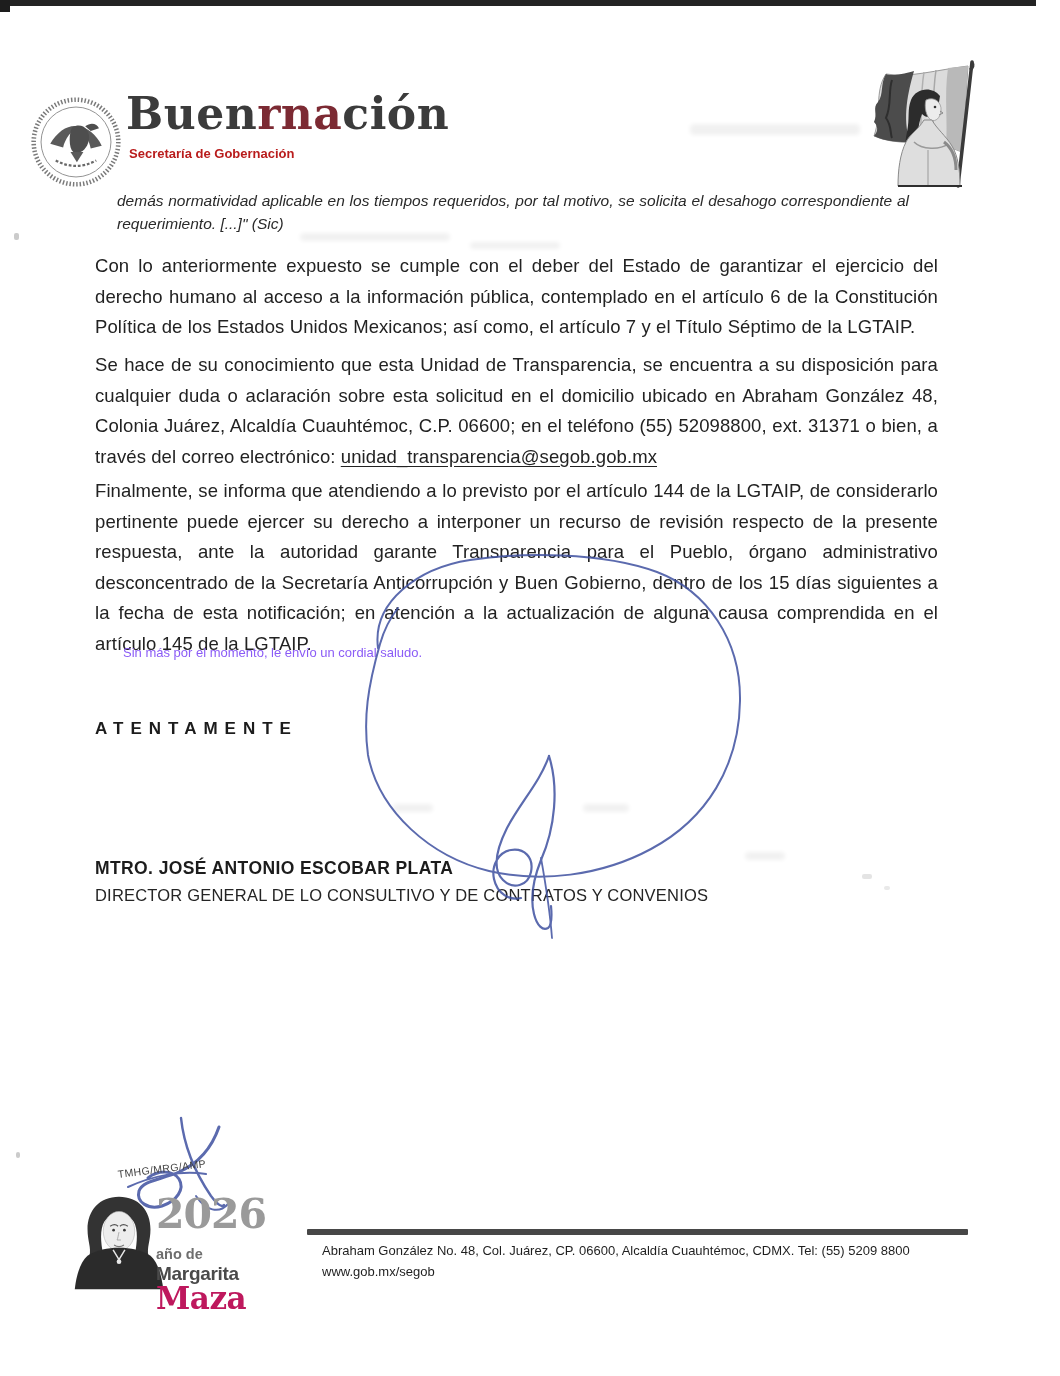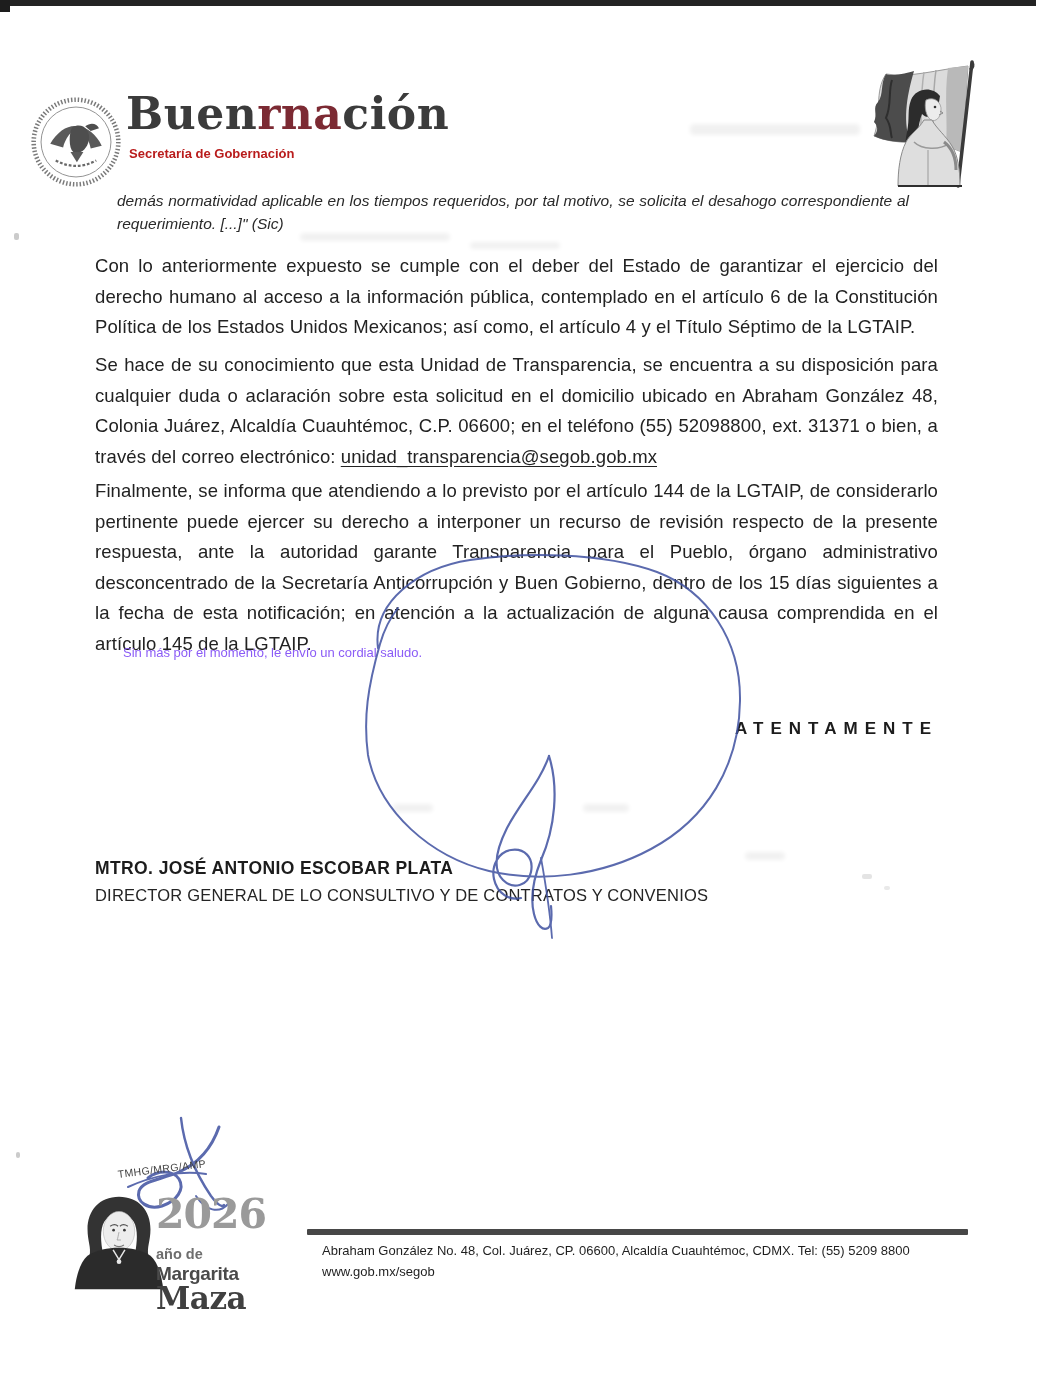--- a/index.html
+++ b/index.html
@@ -21,37 +21,37 @@
   .brand-sub{position:absolute;left:129px;top:146px;font-size:13px;font-weight:bold;color:#b91c1c;}
   .flagfig{position:absolute;left:852px;top:58px;width:152px;height:130px;}
   
   .quote{position:absolute;left:117px;top:189px;width:792px;font-style:italic;
          font-size:15.5px;line-height:1.5;color:#2a2a2a;text-align:justify;}
   .para{position:absolute;left:95px;width:843px;font-size:18.5px;line-height:30.6px;
         text-align:justify;letter-spacing:.1px;color:#222;}
   .p1{top:251px;} .p2{top:350px;} .p3{top:476px;}
   .closing{position:absolute;left:95px;top:645px;font-size:13px;color:#8b5cf6;margin-left:28px;}
   .email{text-decoration:underline;text-underline-offset:3px;color:#222;}
-  .atentamente{position:absolute;left:95px;top:719px;width:843px;text-align:right;
+  .atentamente{position:absolute;left:95px;top:719px;width:843px;text-align:left;
                font-weight:bold;font-size:17px;letter-spacing:7px;color:#1c1c1c;}
   .sig-name{position:absolute;left:95px;top:858px;width:843px;text-align:left;
             font-weight:bold;font-size:17.5px;letter-spacing:.4px;color:#1c1c1c;}
   .sig-title{position:absolute;left:95px;top:886px;width:843px;text-align:left;
              font-size:16.5px;letter-spacing:.2px;color:#242424;}
   
   .pen-overlay{position:absolute;left:0;top:0;width:1060px;height:1376px;pointer-events:none;}
   
   .initials{position:absolute;left:117px;top:1168px;font-size:10.5px;color:#3f3f3f;
             letter-spacing:.4px;transform:rotate(-7deg);transform-origin:left top;}
   .portrait{position:absolute;left:60px;top:1190px;width:118px;height:100px;}
   .year-block{position:absolute;left:156px;top:1194px;width:98px;text-align:left;line-height:1;}
   .year-num{font-family:"DejaVu Serif",serif;font-weight:bold;font-size:41px;color:#9a9a9a;letter-spacing:-1px;}
   .year-l1{font-size:14.5px;color:#6e6e6e;margin-top:12px;font-weight:bold;}
   .year-l2{font-size:19px;font-weight:bold;color:#4a4a4a;margin-top:2px;letter-spacing:-.3px;}
-  .year-l3{font-family:"DejaVu Serif",serif;font-weight:bold;font-size:31px;color:#404040;margin-top:0px;letter-spacing:-.5px;}
+  .year-l3{font-family:"DejaVu Serif",serif;font-weight:bold;font-size:31px;color:#be185d;margin-top:0px;letter-spacing:-.5px;}
   
   .footer-bar{position:absolute;left:307px;top:1229px;width:661px;height:6px;background:#474747;border-radius:1px;}
   .footer-address{position:absolute;left:322px;top:1243px;font-size:13px;color:#1f1f1f;}
   .footer-web{position:absolute;left:322px;top:1264px;font-size:13px;color:#1f1f1f;}
 </style>
 </head>
 <body>
 
 <div class="page">
 
@@ -107,21 +107,21 @@
     <path d="M62,84 C70,92 88,92 96,86" fill="none" stroke="#9a9a9a" stroke-width="1.5"></path>
     <path d="M76,92 C76,104 76,116 76,128" fill="none" stroke="#b0b0b0" stroke-width="1.5"></path>
 
     <path d="M92,84 C100,90 104,100 104,112" fill="none" stroke="#8a8a8a" stroke-width="3"></path>
 
     <path d="M46,128 L110,128" stroke="#2e2e2e" stroke-width="2"></path>
   </svg>
 
   <div class="quote">demás normatividad aplicable en los tiempos requeridos, por tal motivo, se solicita el desahogo correspondiente al requerimiento. [...]" (Sic)</div>
 
-  <div class="para p1">Con lo anteriormente expuesto se cumple con el deber del Estado de garantizar el ejercicio del derecho humano al acceso a la información pública, contemplado en el artículo 6 de la Constitución Política de los Estados Unidos Mexicanos; así como, el artículo 4 y el Título Séptimo de la LGTAIP.</div>
+  <div class="para p1">Con lo anteriormente expuesto se cumple con el deber del Estado de garantizar el ejercicio del derecho humano al acceso a la información pública, contemplado en el artículo 6 de la Constitución Política de los Estados Unidos Mexicanos; así como, el artículo 7 y el Título Séptimo de la LGTAIP.</div>
 
   <div class="para p2"><span>Se hace de su conocimiento que esta Unidad de Transparencia, se encuentra a su disposición para cualquier duda o aclaración sobre esta solicitud en el domicilio ubicado en Abraham González 48, Colonia Juárez, Alcaldía Cuauhtémoc, C.P. 06600; en el teléfono (55) 52098800, ext. 31371 o bien, a través del correo electrónico: </span><span class="email">unidad_transparencia@segob.gob.mx</span></div>
 
   <div class="para p3">Finalmente, se informa que atendiendo a lo previsto por el artículo 144 de la LGTAIP, de considerarlo pertinente puede ejercer su derecho a interponer un recurso de revisión respecto de la presente respuesta, ante la autoridad garante Transparencia para el Pueblo, órgano administrativo desconcentrado de la Secretaría Anticorrupción y Buen Gobierno, dentro de los 15 días siguientes a la fecha de esta notificación; en atención a la actualización de alguna causa comprendida en el artículo 145 de la LGTAIP.</div>
 
   <div class="closing">Sin más por el momento, le envío un cordial saludo.</div>
 
   <div class="atentamente">ATENTAMENTE</div>
 
   <div class="sig-name">MTRO. JOSÉ ANTONIO ESCOBAR PLATA</div>

